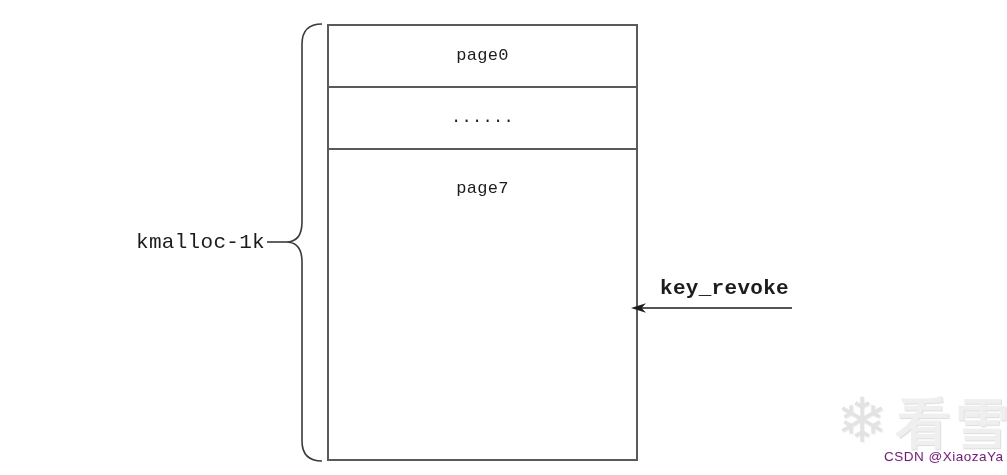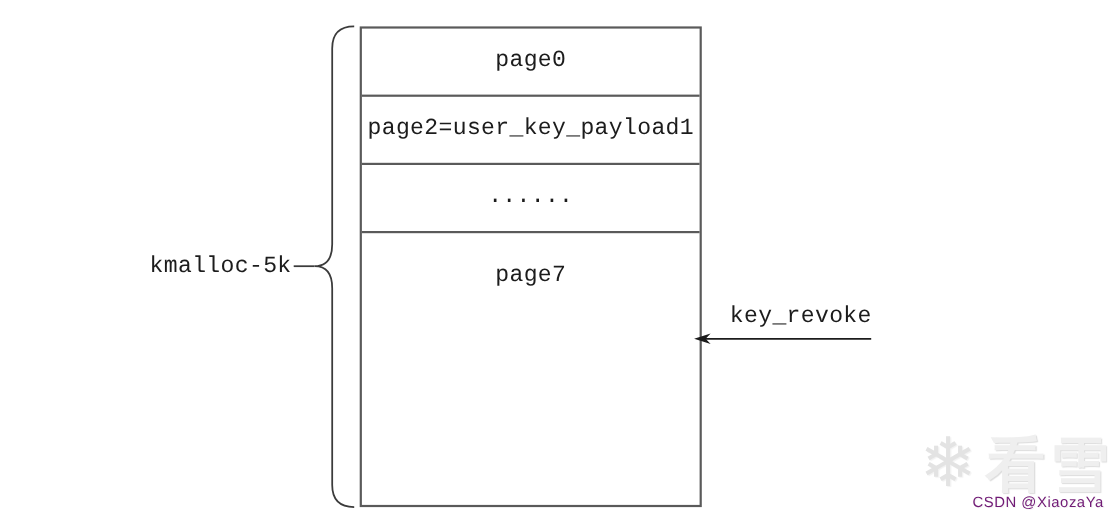--- a/index.html
+++ b/index.html
@@ -27,21 +27,21 @@
     box-sizing: border-box;
     display: grid;
     grid-template-rows: repeat(7, 1fr);
     background: #ffffff;
   }
   .ptable .row {
     border-bottom: 2px solid #5a5a5a;
     display: flex;
     align-items: center;
     justify-content: center;
-    font-size: 21px;
+    font-size: 17px;
     letter-spacing: 0.3px;
     white-space: nowrap;
   }
   .ptable .row:last-child {
     border-bottom: none;
     margin-top: 16px;
   }
   
   .brace-svg {
     position: absolute;
@@ -57,24 +57,25 @@
     font-size: 21px;
     letter-spacing: 0.3px;
     white-space: nowrap;
   }
   
   .revoke-label {
     position: absolute;
     left: 660px;
     top: 277px;
     width: 136px;
-    text-align: center;
+    text-align: left;
     font-size: 21px;
     letter-spacing: 0.3px;
     white-space: nowrap;
+    font-weight: bold;
   }
   .arrow-svg {
     position: absolute;
     left: 628px;
     top: 296px;
     width: 170px;
     height: 24px;
   }
   
   .wm-snowflake {
@@ -118,28 +119,25 @@
 </head>
 <body>
 
 <div class="canvas">
 
   <svg class="brace-svg" viewBox="0 0 70 460" xmlns="http://www.w3.org/2000/svg">
     <path d="M62,14 Q42,14 42,34 L42,212 Q42,232 26,232 Q42,232 42,252 L42,431 Q42,451 62,451" fill="none" stroke="#3b3b3b" stroke-width="1.6"></path>
     <path d="M7,232 L26,232" fill="none" stroke="#3b3b3b" stroke-width="1.6"></path>
   </svg>
 
-  <div class="kmalloc-label">kmalloc-5k</div>
+  <div class="kmalloc-label">kmalloc-1k</div>
 
   <div class="ptable">
     <div class="row">
       <span>page0</span>
-    </div>
-    <div class="row">
-      <span>page2=user_key_payload1</span>
     </div>
     <div class="row">
       <span>......</span>
     </div>
     <div class="row">
       <span>page7</span>
     </div>
   </div>
 
   <div class="revoke-label">key_revoke</div>

